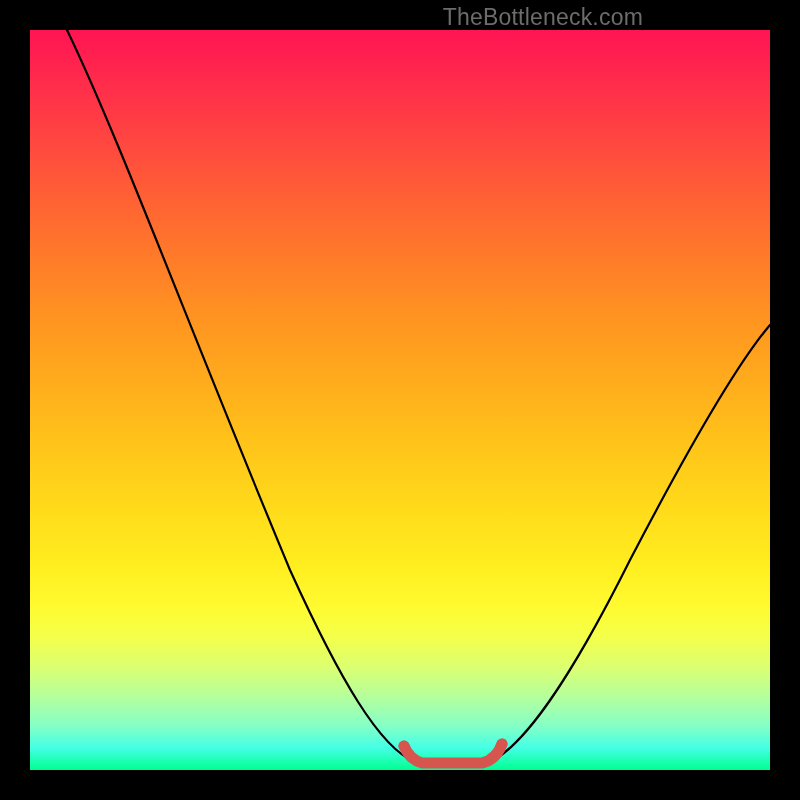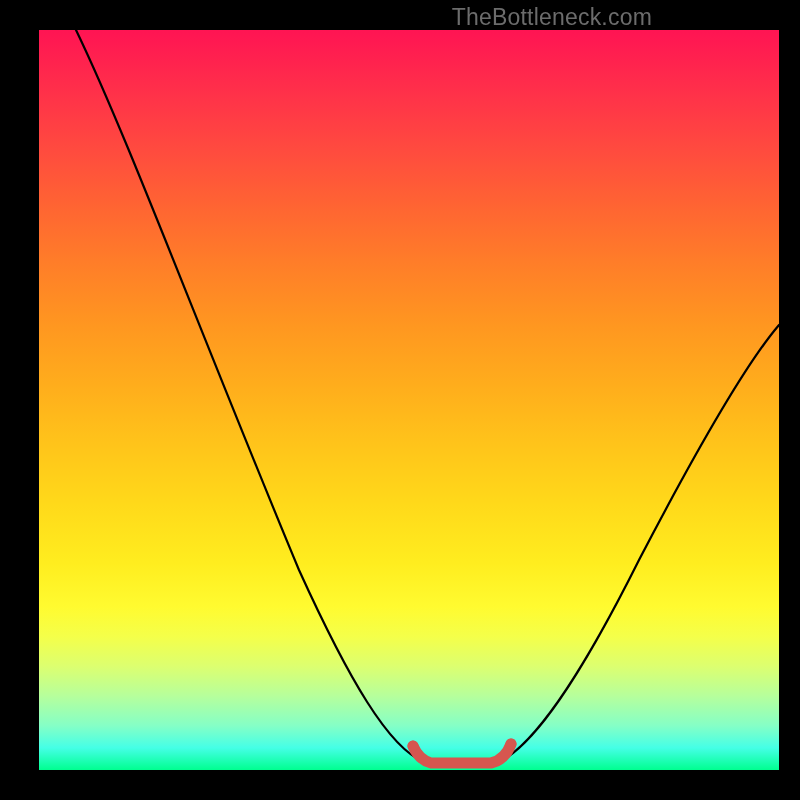--- a/index.html
+++ b/index.html
@@ -9,21 +9,20 @@
     height: 800px;
     background: #000;
     overflow: hidden;
     font-family: Arial, Helvetica, sans-serif;
   }
   .frame {
     position: relative;
     width: 665px;
     height: 800px;
     background: #000;
-    margin-left: 9px;
   }
   .plot {
     position: absolute;
     left: 30px;
     top: 30px;
     width: 740px;
     height: 740px;
     overflow: hidden;
     background: linear-gradient(
       to bottom,

